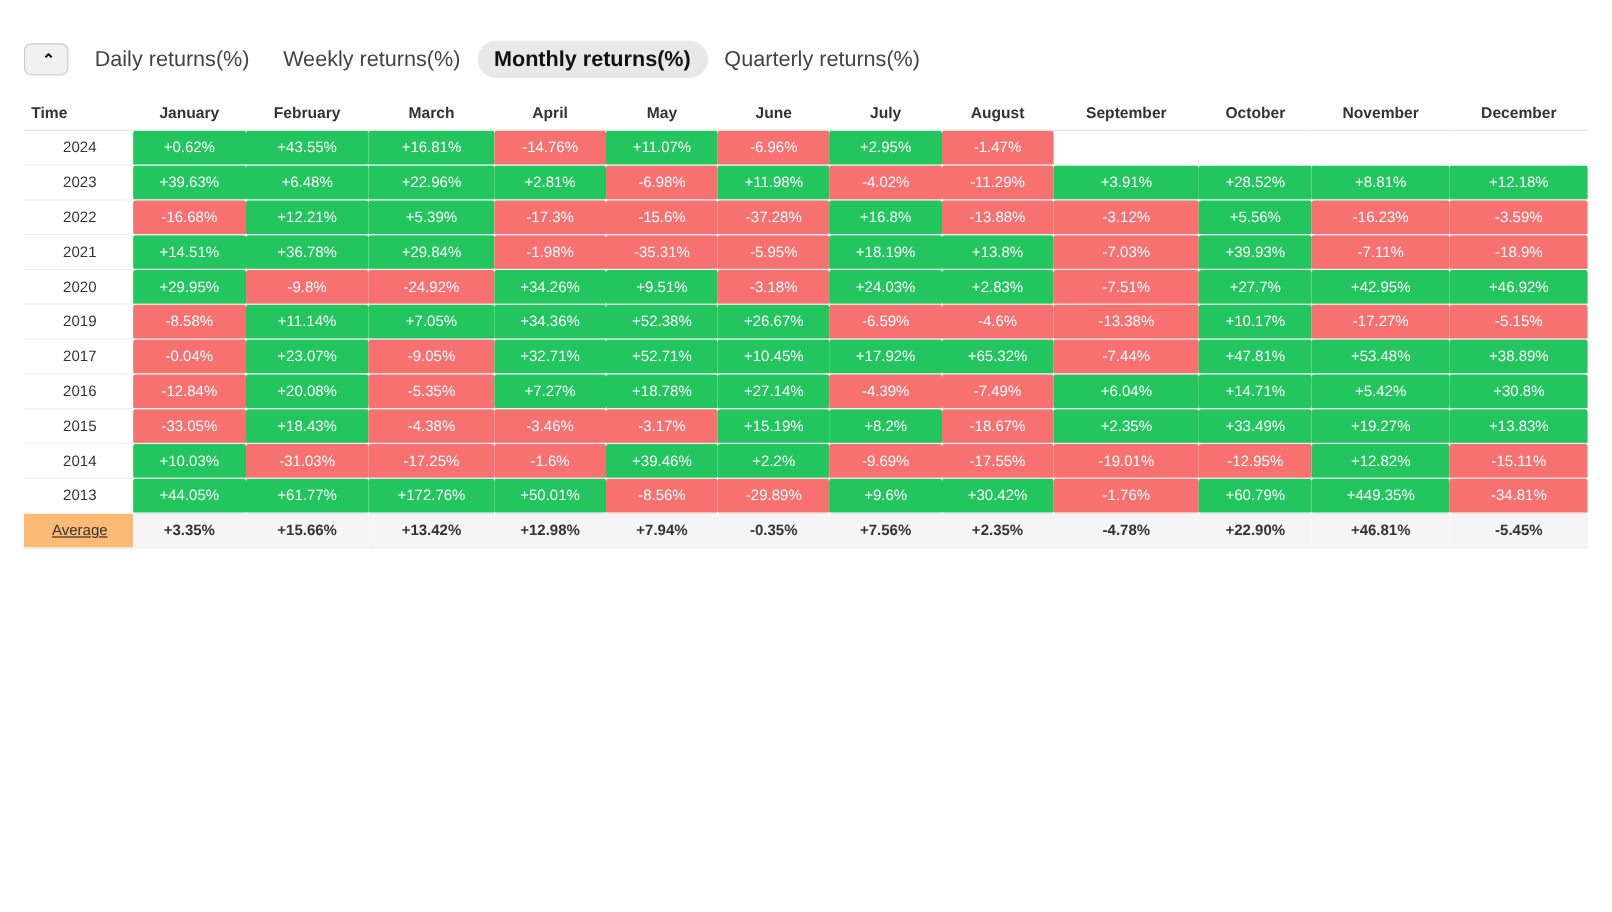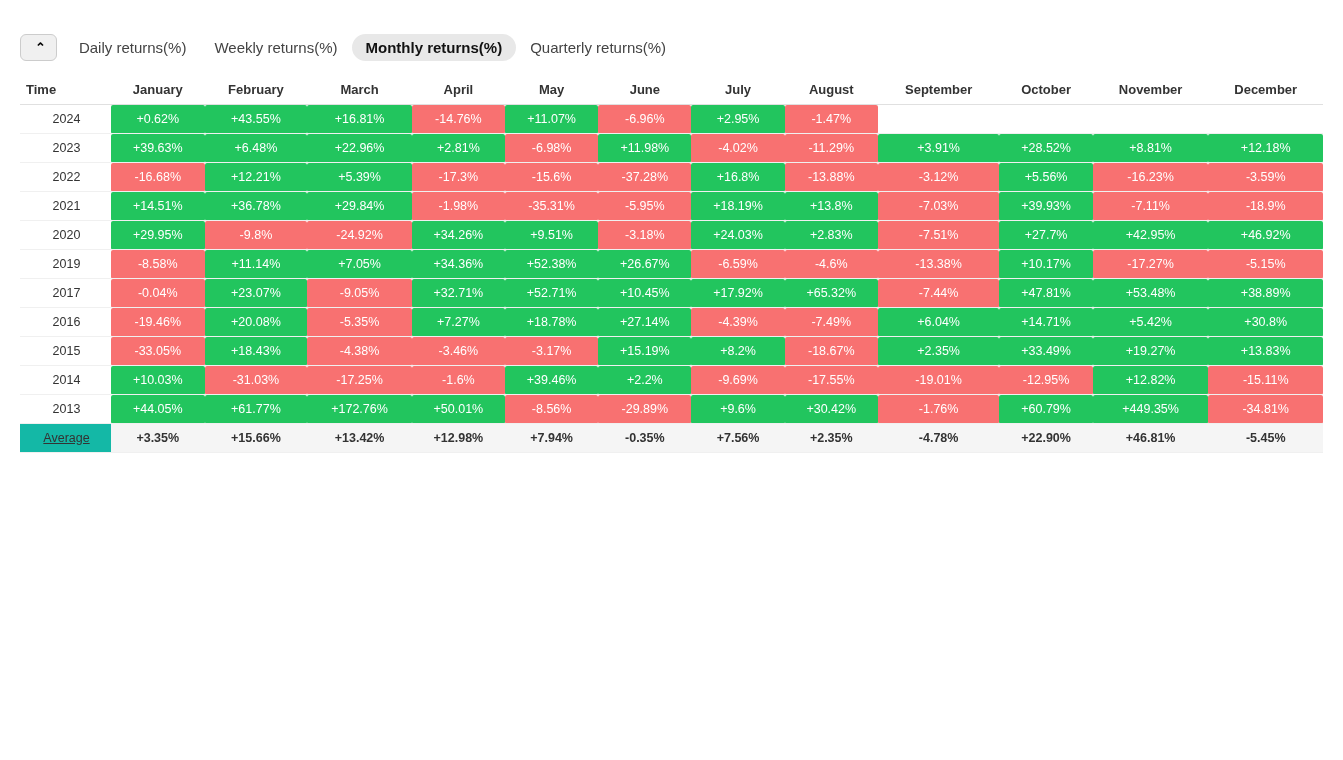--- a/index.html
+++ b/index.html
@@ -32,21 +32,21 @@
       display: flex;
       align-items: center;
       gap: 4px;
     }
     .btn-period {
       background: transparent;
       border: none;
       border-radius: 20px;
       padding: 5px 14px;
       cursor: pointer;
-      font-size: 15px;
+      font-size: 18px;
       color: #444;
     }
     .btn-period.active {
       background: #e8e8e8;
       font-weight: 600;
       color: #111;
     }
     table {
       width: 100%;
       border-collapse: collapse;
@@ -77,21 +77,21 @@
       color: #333;
       font-weight: 500;
       background: #fff;
     }
     td.avg-row {
       background: #f5f5f5;
       color: #333;
       font-weight: 700;
     }
     td.time-col.avg {
-      background: #14b8a6;
+      background: #fdba74;
       text-decoration: underline;
     }
     .cell-green {
       background: #22c55e;
       color: #fff;
       border-radius: 2px;
     }
     .cell-red {
       background: #f87171;
       color: #fff;
@@ -233,21 +233,21 @@
         <td class="cell-green">+10.45%</td>
         <td class="cell-green">+17.92%</td>
         <td class="cell-green">+65.32%</td>
         <td class="cell-red">-7.44%</td>
         <td class="cell-green">+47.81%</td>
         <td class="cell-green">+53.48%</td>
         <td class="cell-green">+38.89%</td>
       </tr>
       <tr>
         <td class="time-col">2016</td>
-        <td class="cell-red">-19.46%</td>
+        <td class="cell-red">-12.84%</td>
         <td class="cell-green">+20.08%</td>
         <td class="cell-red">-5.35%</td>
         <td class="cell-green">+7.27%</td>
         <td class="cell-green">+18.78%</td>
         <td class="cell-green">+27.14%</td>
         <td class="cell-red">-4.39%</td>
         <td class="cell-red">-7.49%</td>
         <td class="cell-green">+6.04%</td>
         <td class="cell-green">+14.71%</td>
         <td class="cell-green">+5.42%</td>

